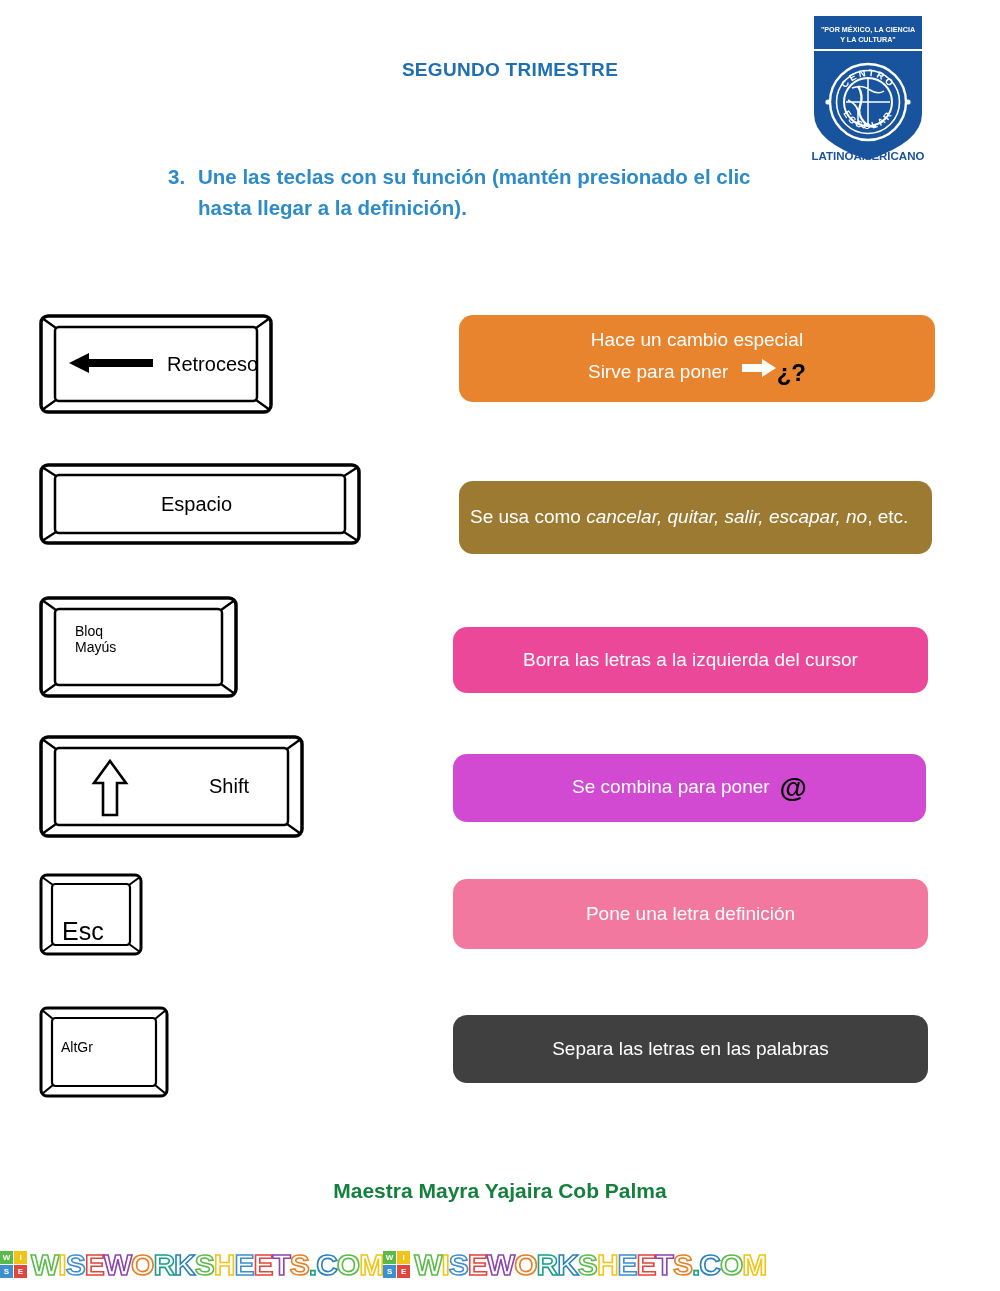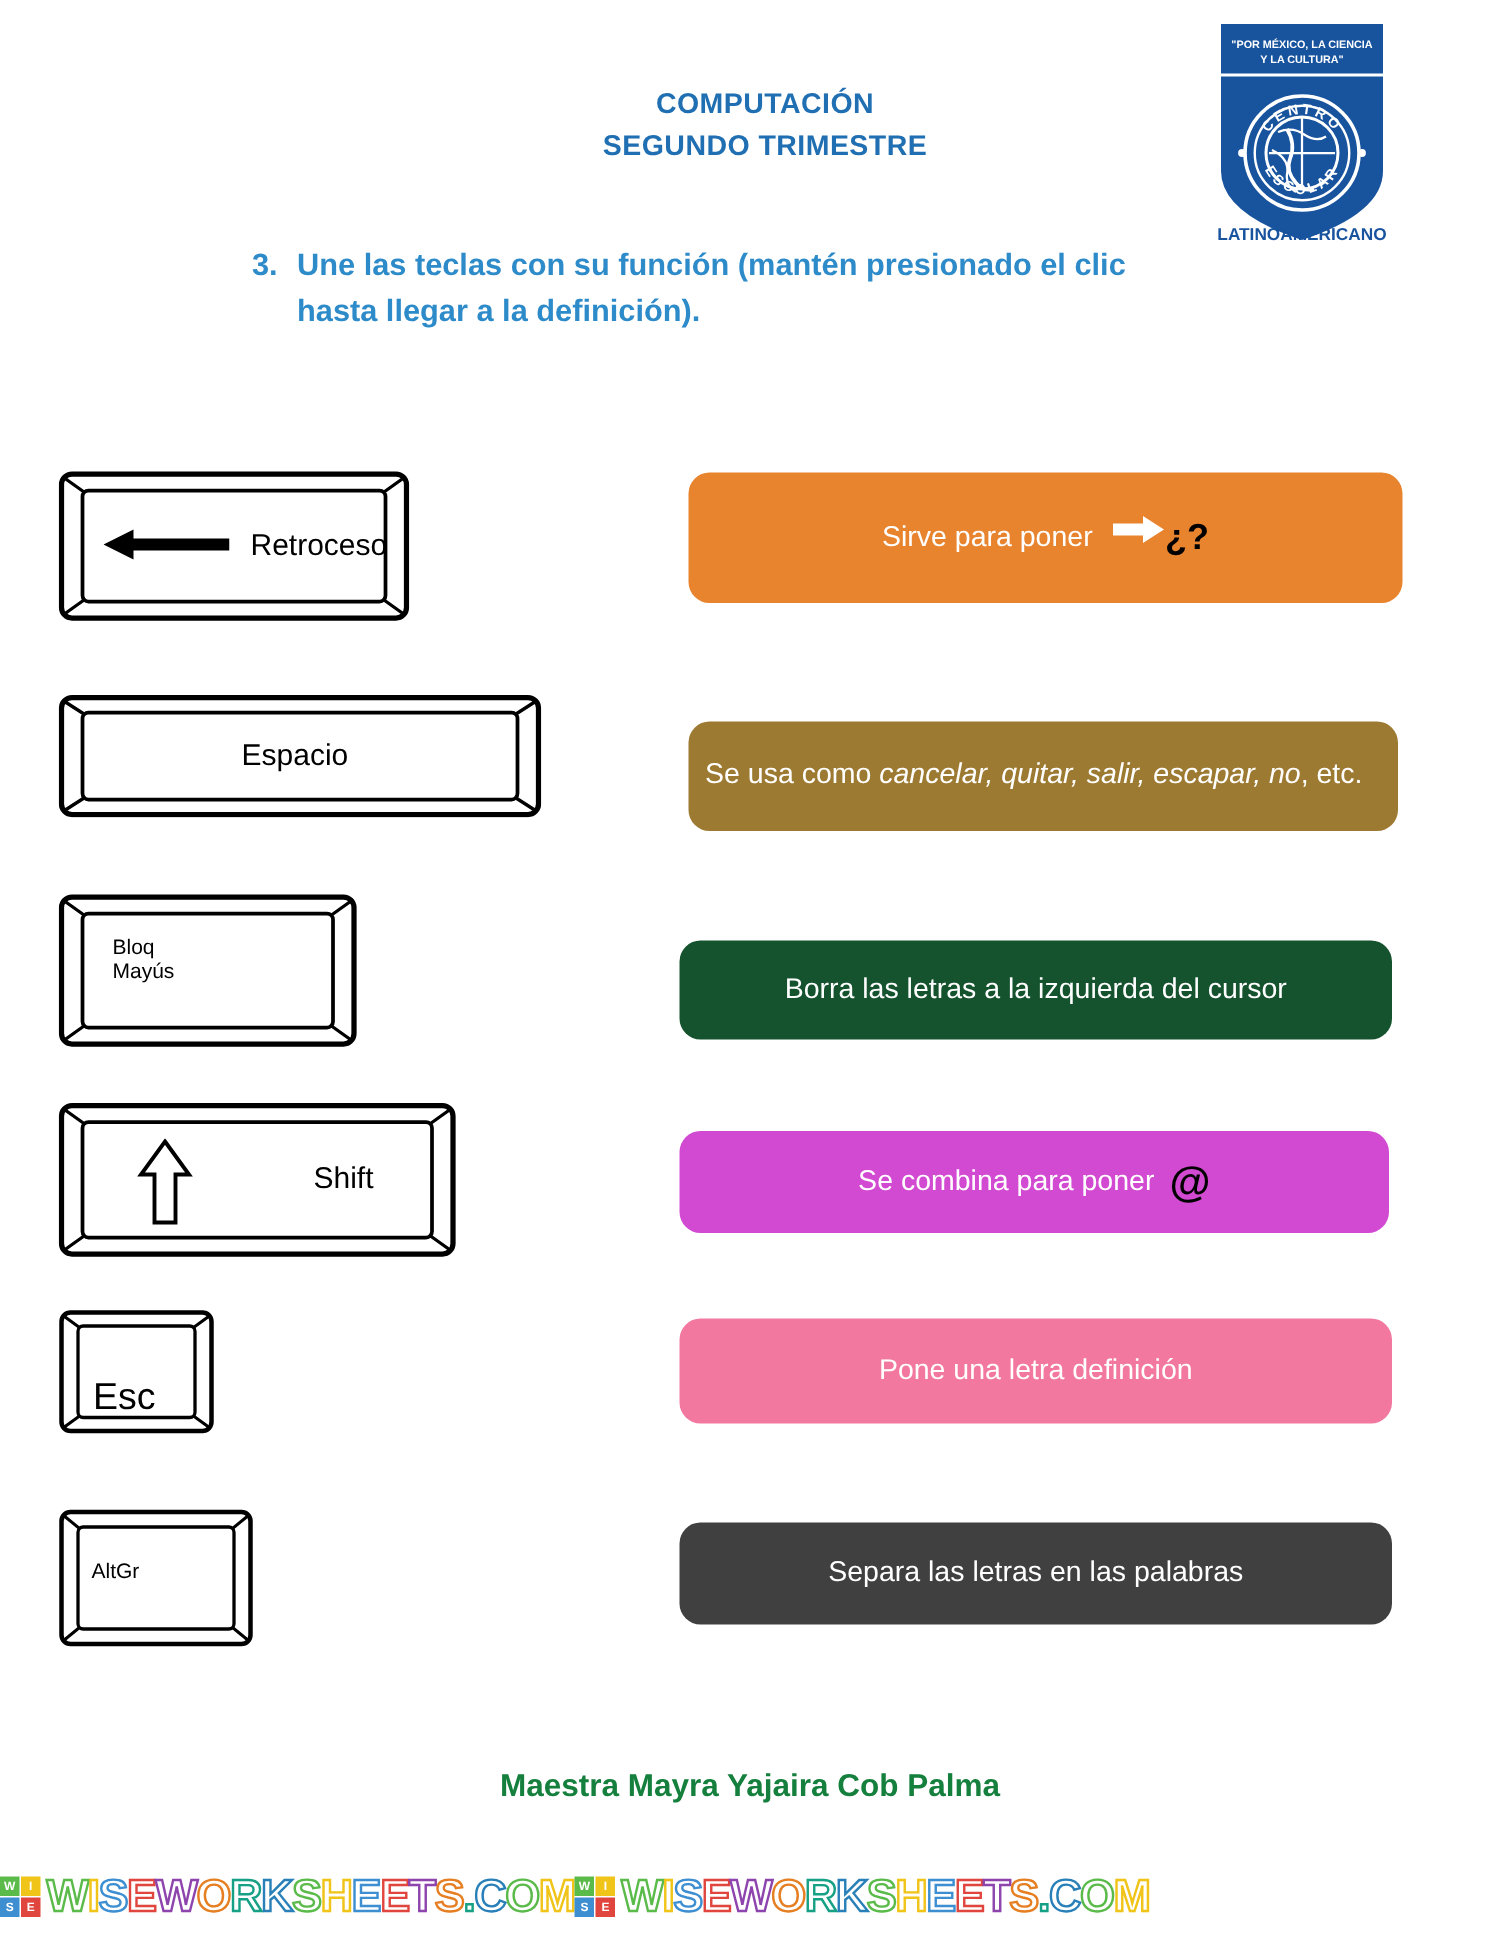--- a/index.html
+++ b/index.html
@@ -159,21 +159,20 @@
     letter-spacing: -1px;
     font-family: "Liberation Sans", sans-serif;
     white-space: nowrap;
   }
   .wm-word span { display: inline-block; }
 </style>
 </head>
 <body>
 
 <div id="header-title">
-  <span class="line">COMPUTACIÓN</span>
   <span class="line">SEGUNDO TRIMESTRE</span>
 </div>
 
 <div id="school-logo">
   <svg width="120" height="150" viewBox="0 0 120 150">
 
     <path d="M6 2 H114 V100 Q114 128 60 146 Q6 128 6 100 Z" fill="#18539E"></path>
 
     <line x1="6" y1="36" x2="114" y2="36" stroke="#ffffff" stroke-width="2"></line>
     <text x="60" y="18" font-size="7.2" font-weight="bold" fill="#ffffff" text-anchor="middle" font-family="Liberation Sans, sans-serif">"POR MÉXICO, LA CIENCIA</text>
@@ -266,38 +265,39 @@
   <svg width="130" height="92" viewBox="0 0 130 92">
     <rect x="2" y="2" width="126" height="88" rx="6" fill="#fff" stroke="#000" stroke-width="3"></rect>
     <rect x="13" y="12" width="104" height="68" rx="3.5" fill="#fff" stroke="#000" stroke-width="2.2"></rect>
     <path d="M3 4 L14 13 M127 4 L116 13 M3 88 L14 79 M127 88 L116 79" stroke="#000" stroke-width="2" fill="none"></path>
   </svg>
   <span class="key-label" style="left:22px; top:33px; font-size:14px;">AltGr</span>
 </div>
 
 <div class="defbox center" style="left:459px; top:315px; width:476px; height:87px; background:#E8832E;">
   <div class="inner">
+    <div>Hace un cambio especial</div>
     <div>
       <span>Sirve para poner</span>
       <span class="arrow-glyph">
         <svg width="34" height="18" viewBox="0 0 34 18">
           <path d="M0 5 L20 5 L20 0 L34 9 L20 18 L20 13 L0 13 Z" fill="#ffffff"></path>
         </svg>
       </span><span class="qmark">¿?</span>
     </div>
   </div>
 </div>
 
 <div class="defbox leftal" style="left:459px; top:481px; width:473px; height:73px; background:#9D7A32;">
   <div class="inner">
     <span>Se usa como </span><i>cancelar, quitar, salir, escapar, no</i><span>, etc.</span>
   </div>
 </div>
 
-<div class="defbox center" style="left:453px; top:627px; width:475px; height:66px; background:#14532d;">
+<div class="defbox center" style="left:453px; top:627px; width:475px; height:66px; background:#ec4899;">
   <div class="inner">Borra las letras a la izquierda del cursor</div>
 </div>
 
 <div class="defbox center" style="left:453px; top:754px; width:473px; height:68px; background:#D14AD1;">
   <div class="inner">
     <span>Se combina para poner</span><span class="at-glyph">@</span>
   </div>
 </div>
 
 <div class="defbox center" style="left:453px; top:879px; width:475px; height:70px; background:#F2789F;">

